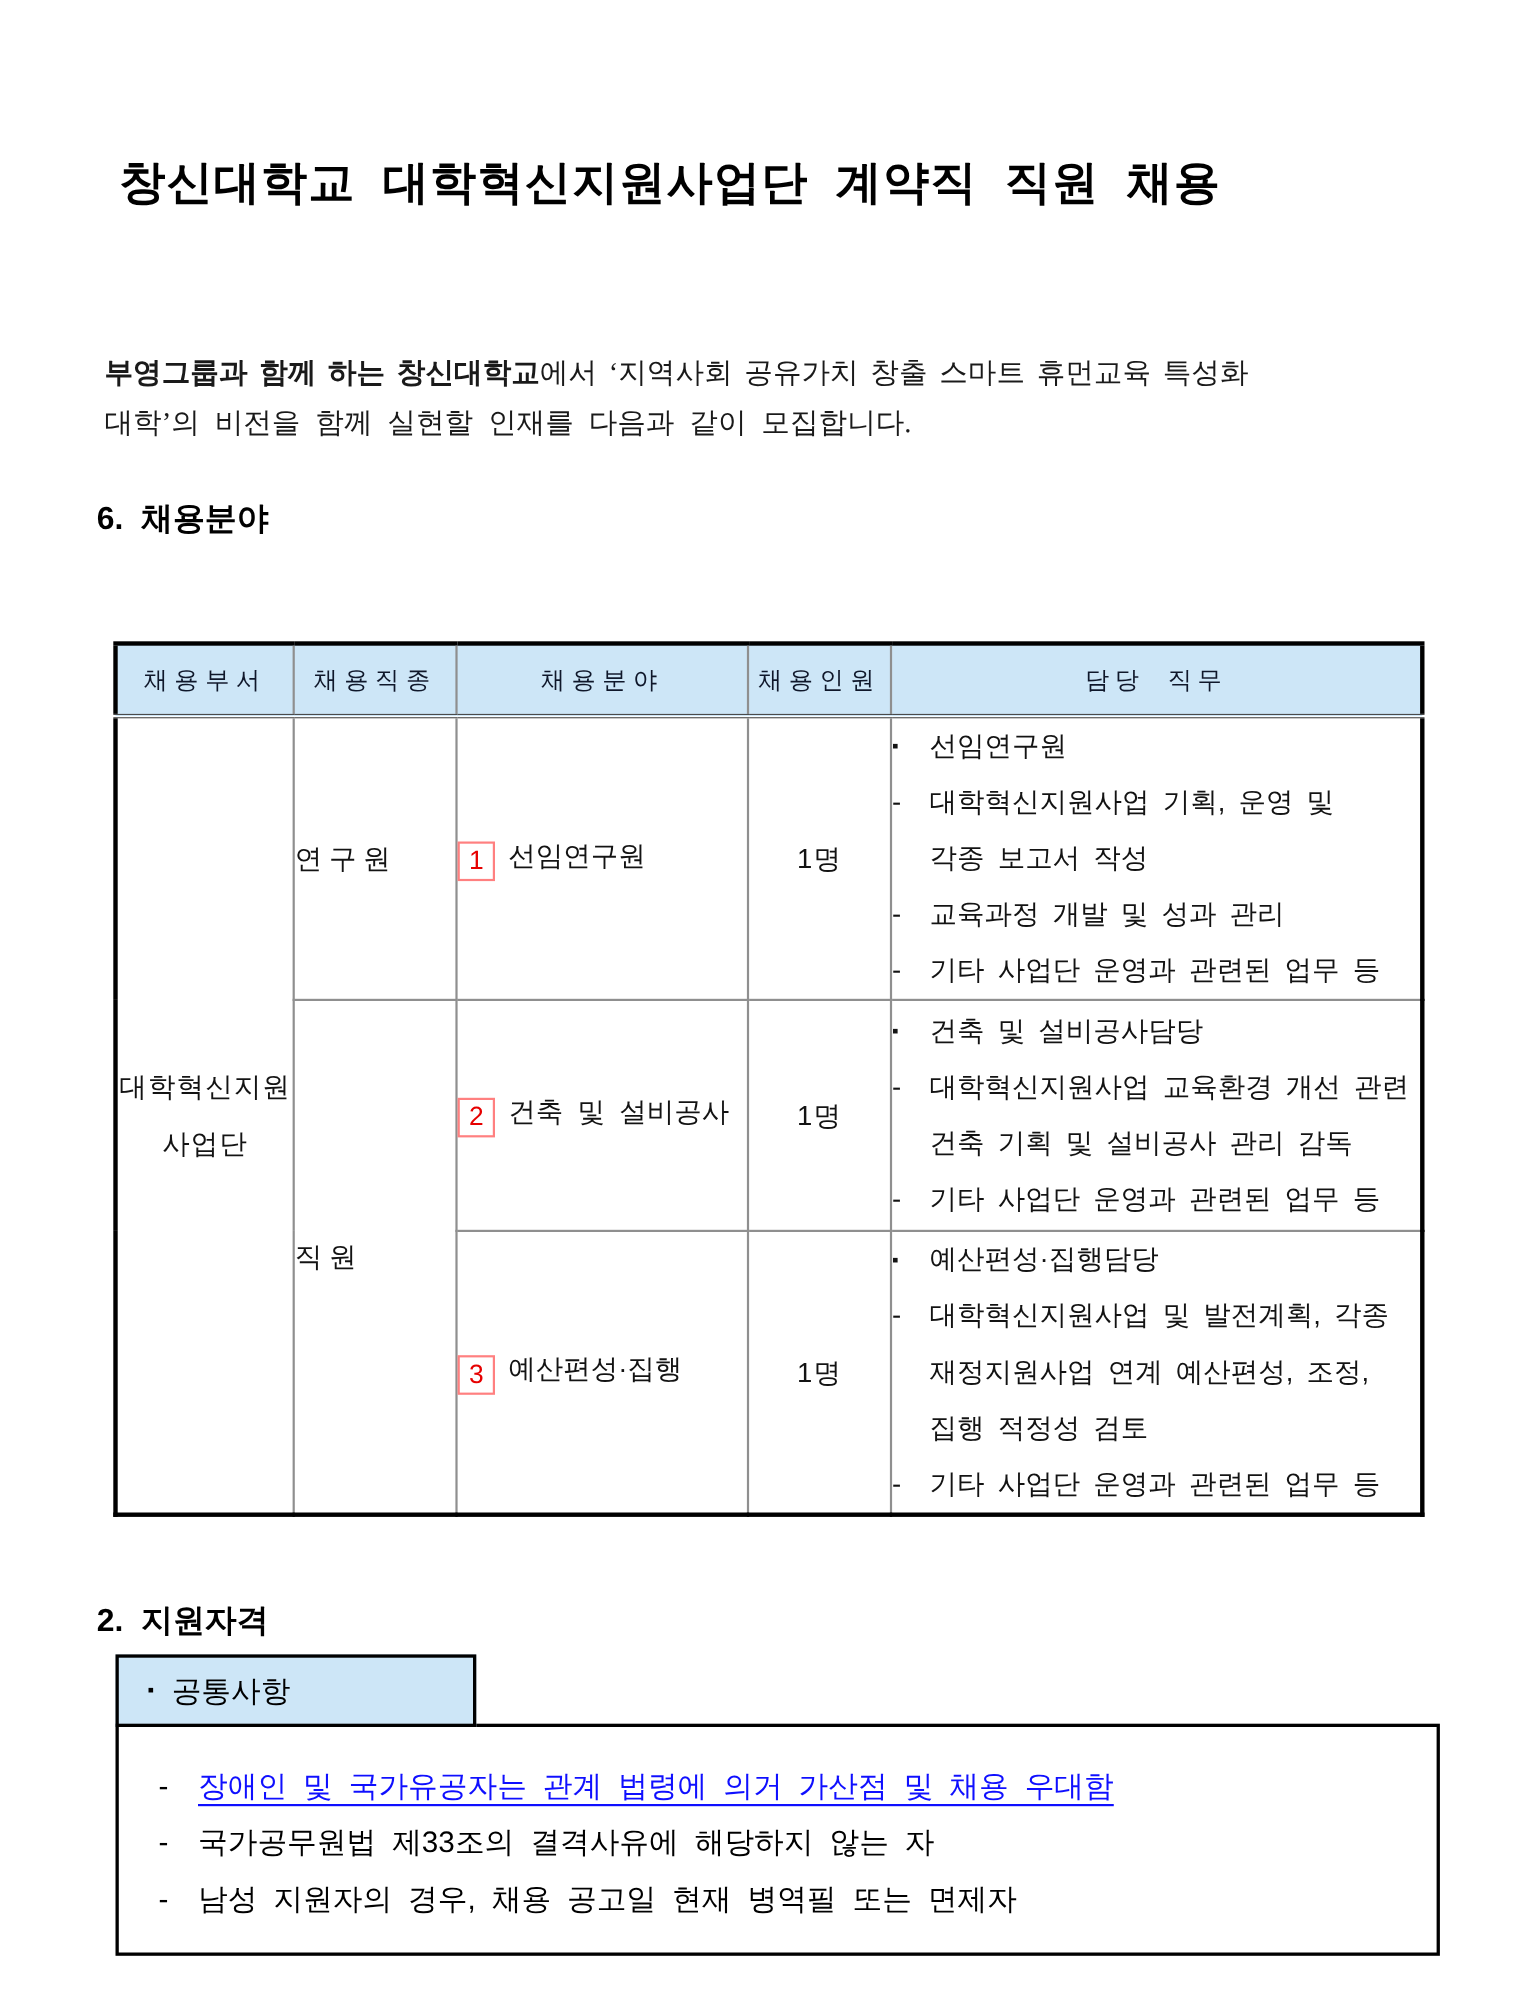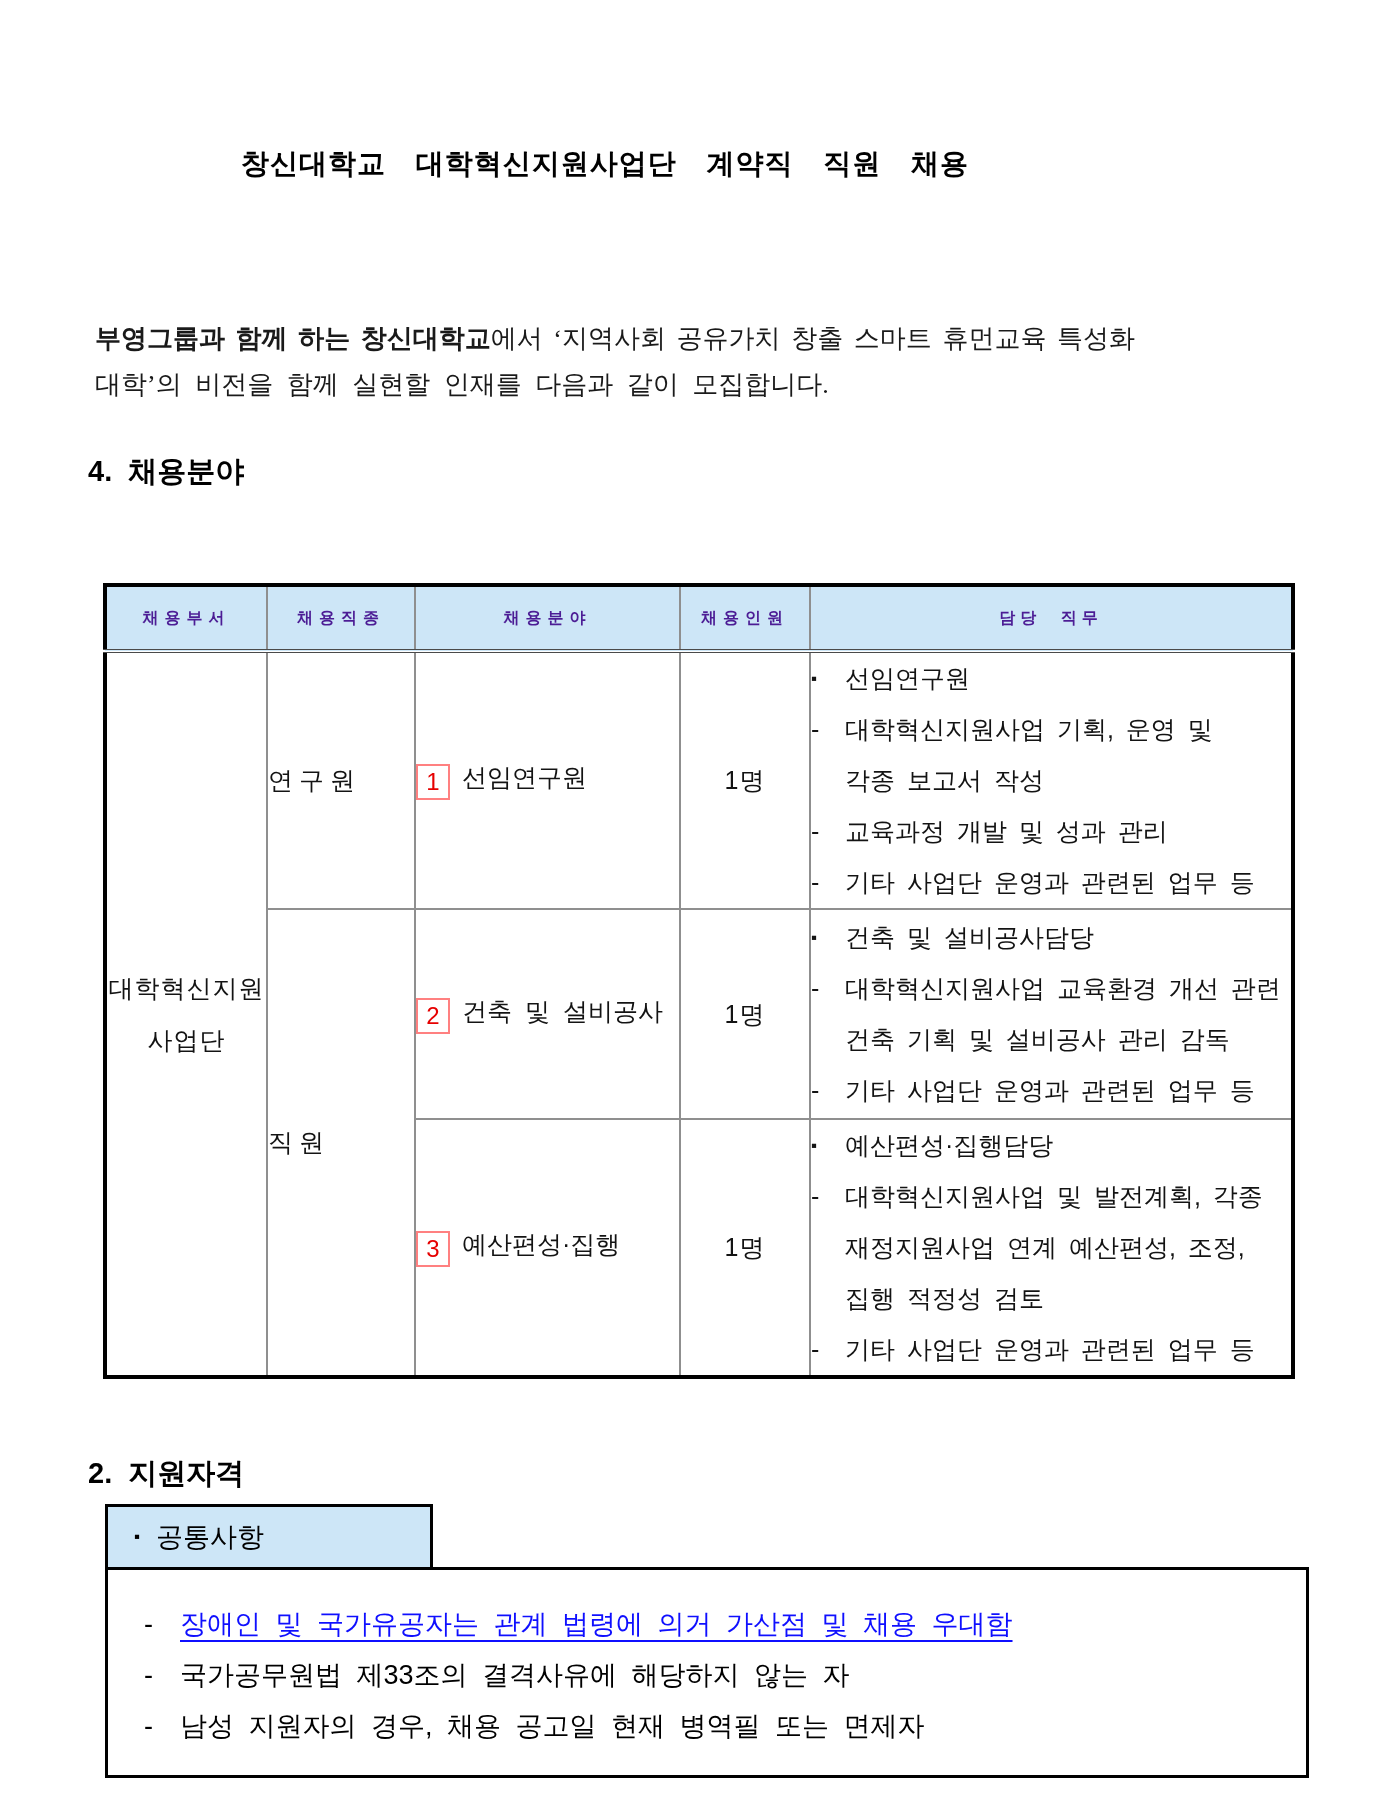--- a/index.html
+++ b/index.html
@@ -3,22 +3,22 @@
 <meta charset="utf-8">
 <style>
   html,body{margin:0;padding:0;background:#e8e8e8;}
   .page{
     position:relative;width:1400px;height:1813px;background:#ffffff;
     font-family:"Liberation Sans","DejaVu Sans",sans-serif;color:#000;
     margin:0 auto;overflow:hidden;
   }
   .doc-title{
     position:absolute;left:100px;top:138px;width:1010px;
-    text-align:center;font-size:28px;font-weight:800;letter-spacing:1px;
-    word-spacing:12px;line-height:56px;font-family:Liberation Mono, monospace;
+    text-align:right;font-size:42px;font-weight:800;letter-spacing:1px;
+    word-spacing:12px;line-height:56px;
   }
   .intro{
     position:absolute;left:95px;top:316px;width:1040px;
     font-size:26px;line-height:46px;color:#1a1a1a;font-family:Liberation Serif, serif;
   }
   .intro-line1{text-align:justify;text-align-last:justify;}
   .intro-line2{margin-top:0;word-spacing:7px;}
   .intro b{font-weight:800;}
   .sec-heading{
     position:absolute;left:88px;font-size:29px;font-weight:800;word-spacing:8px;
@@ -27,21 +27,21 @@
   .sec2-heading{top:1454px;}
 
   table.recruit{
     position:absolute;left:103px;top:583px;width:1188px;
     border-collapse:collapse;table-layout:fixed;
     border:4px solid #000;
   }
   table.recruit th{
     background:#cde6f7;border:2px solid #8f8f8f;border-top:4px solid #000;
     border-bottom:4px double #4a4a4a;
-    font-size:16px;font-weight:700;letter-spacing:6px;color:#4c1d95;
+    font-size:22px;font-weight:400;letter-spacing:6px;color:#0f172a;
     height:62px;vertical-align:middle;text-align:center;padding:0;
   }
   table.recruit th.th-duty{letter-spacing:5px;word-spacing:10px;}
   table.recruit td{
     border:2px solid #8f8f8f;font-size:25px;vertical-align:middle;padding:0;
     color:#131313;
   }
   td.center-cell{text-align:left;letter-spacing:6px;}
   td.dept-cell{text-align:center;letter-spacing:1px;line-height:52px;}
   td.count-cell{text-align:center;letter-spacing:1px;}
@@ -79,21 +79,21 @@
 
 <div class="page">
 
   <div class="doc-title">창신대학교 대학혁신지원사업단 계약직 직원 채용</div>
 
   <div class="intro">
     <div class="intro-line1"><b>부영그룹과 함께 하는 창신대학교</b><span>에서 ‘지역사회 공유가치 창출 스마트 휴먼교육 특성화</span></div>
     <div class="intro-line2">대학’의 비전을 함께 실현할 인재를 다음과 같이 모집합니다.</div>
   </div>
 
-  <div class="sec-heading sec1-heading">4. 채용분야</div>
+  <div class="sec-heading sec1-heading">6. 채용분야</div>
 
   <table class="recruit">
     <colgroup>
       <col style="width:162px">
         <col style="width:148px">
         <col style="width:265px">
         <col style="width:130px">
         <col style="width:483px">
     </colgroup>
     <thead>

